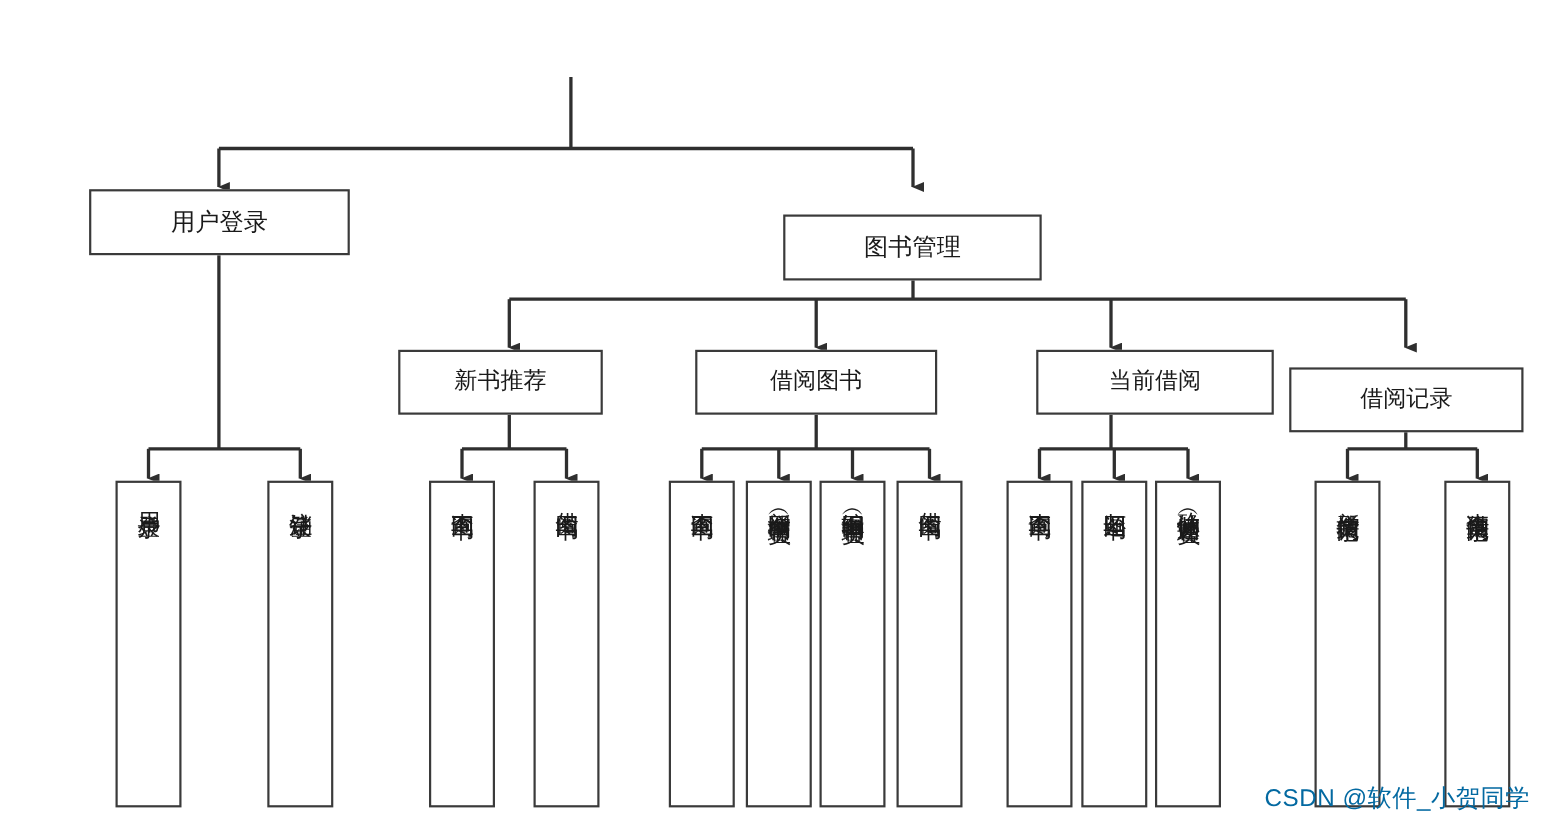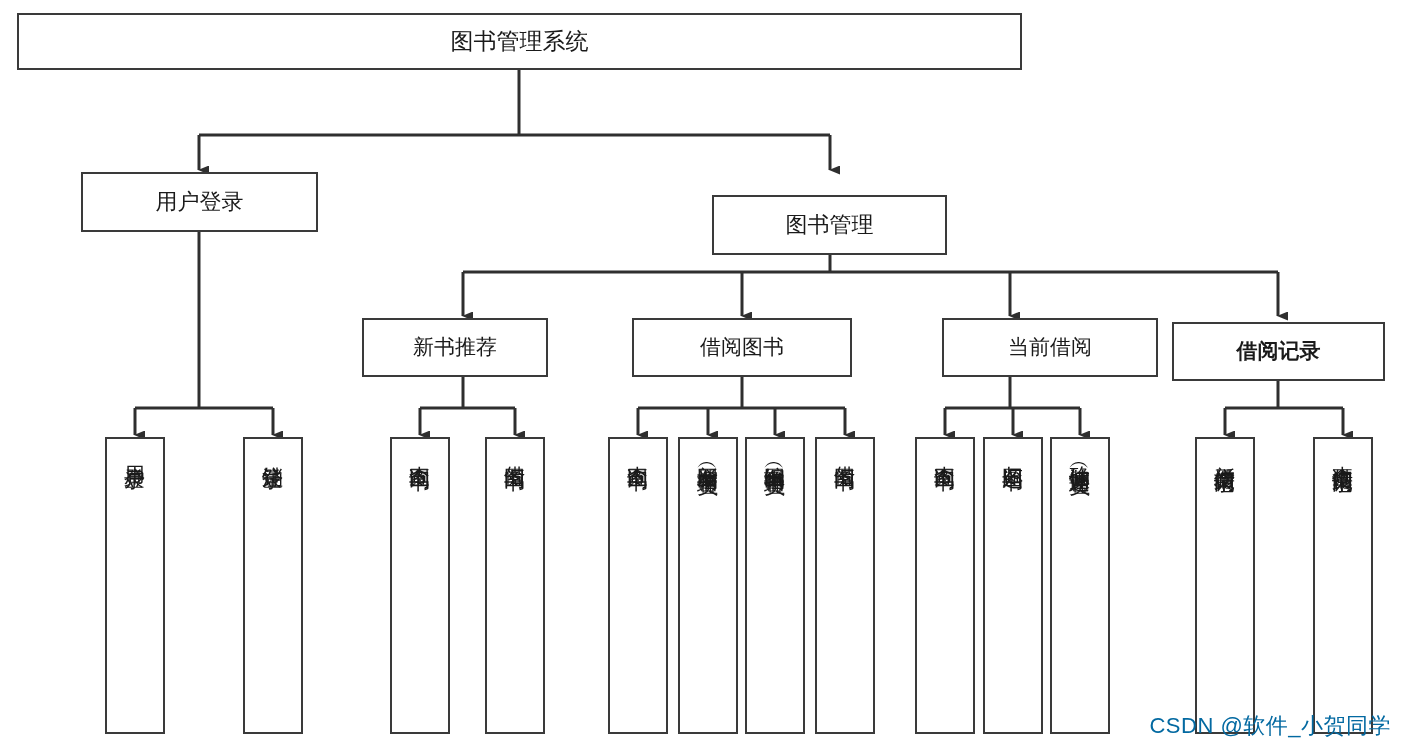--- a/index.html
+++ b/index.html
@@ -115,23 +115,20 @@
       <path d="M1013,408 L1013,435" marker-end="url(#arrowhead)"></path>
       <path d="M1080,408 L1080,435" marker-end="url(#arrowhead)"></path>
 
       <path d="M1278,377 L1278,408"></path>
       <path d="M1225,408 L1343,408"></path>
       <path d="M1225,408 L1225,435" marker-end="url(#arrowhead)"></path>
       <path d="M1343,408 L1343,435" marker-end="url(#arrowhead)"></path>
     </g>
   </svg>
 
-  <div class="node-box level-0" style="left:17px; top:13px; width:1005px; height:57px;">
-    <span class="node-label">图书管理系统</span>
-  </div>
 
   <div class="node-box level-1" style="left:81px; top:172px; width:237px; height:60px;">
     <span class="node-label">用户登录</span>
   </div>
 
   <div class="node-box level-1" style="left:712px; top:172px; width:235px; height:60px;margin-top:23px;">
     <span class="node-label">图书管理</span>
   </div>
 
   <div class="node-box level-2" style="left:362px; top:318px; width:186px; height:59px;">
@@ -139,21 +136,21 @@
   </div>
 
   <div class="node-box level-2" style="left:632px; top:318px; width:220px; height:59px;">
     <span class="node-label">借阅图书</span>
   </div>
 
   <div class="node-box level-2" style="left:902px; top:318px; width:216px; height:59px;margin-left:40px;">
     <span class="node-label">当前借阅</span>
   </div>
 
-  <div class="node-box level-2" style="left:1172px; top:322px; width:213px; height:59px;font-weight:bold;">
+  <div class="node-box level-2" style="left:1172px; top:334px; width:213px; height:59px;">
     <span class="node-label">借阅记录</span>
   </div>
 
   <div class="node-box leaf" style="left:105px; top:437px; width:60px; height:297px;">
     <span class="node-label">用户登录</span>
   </div>
 
   <div class="node-box leaf" style="left:243px; top:437px; width:60px; height:297px;">
     <span class="node-label">注销登录</span>
   </div>

